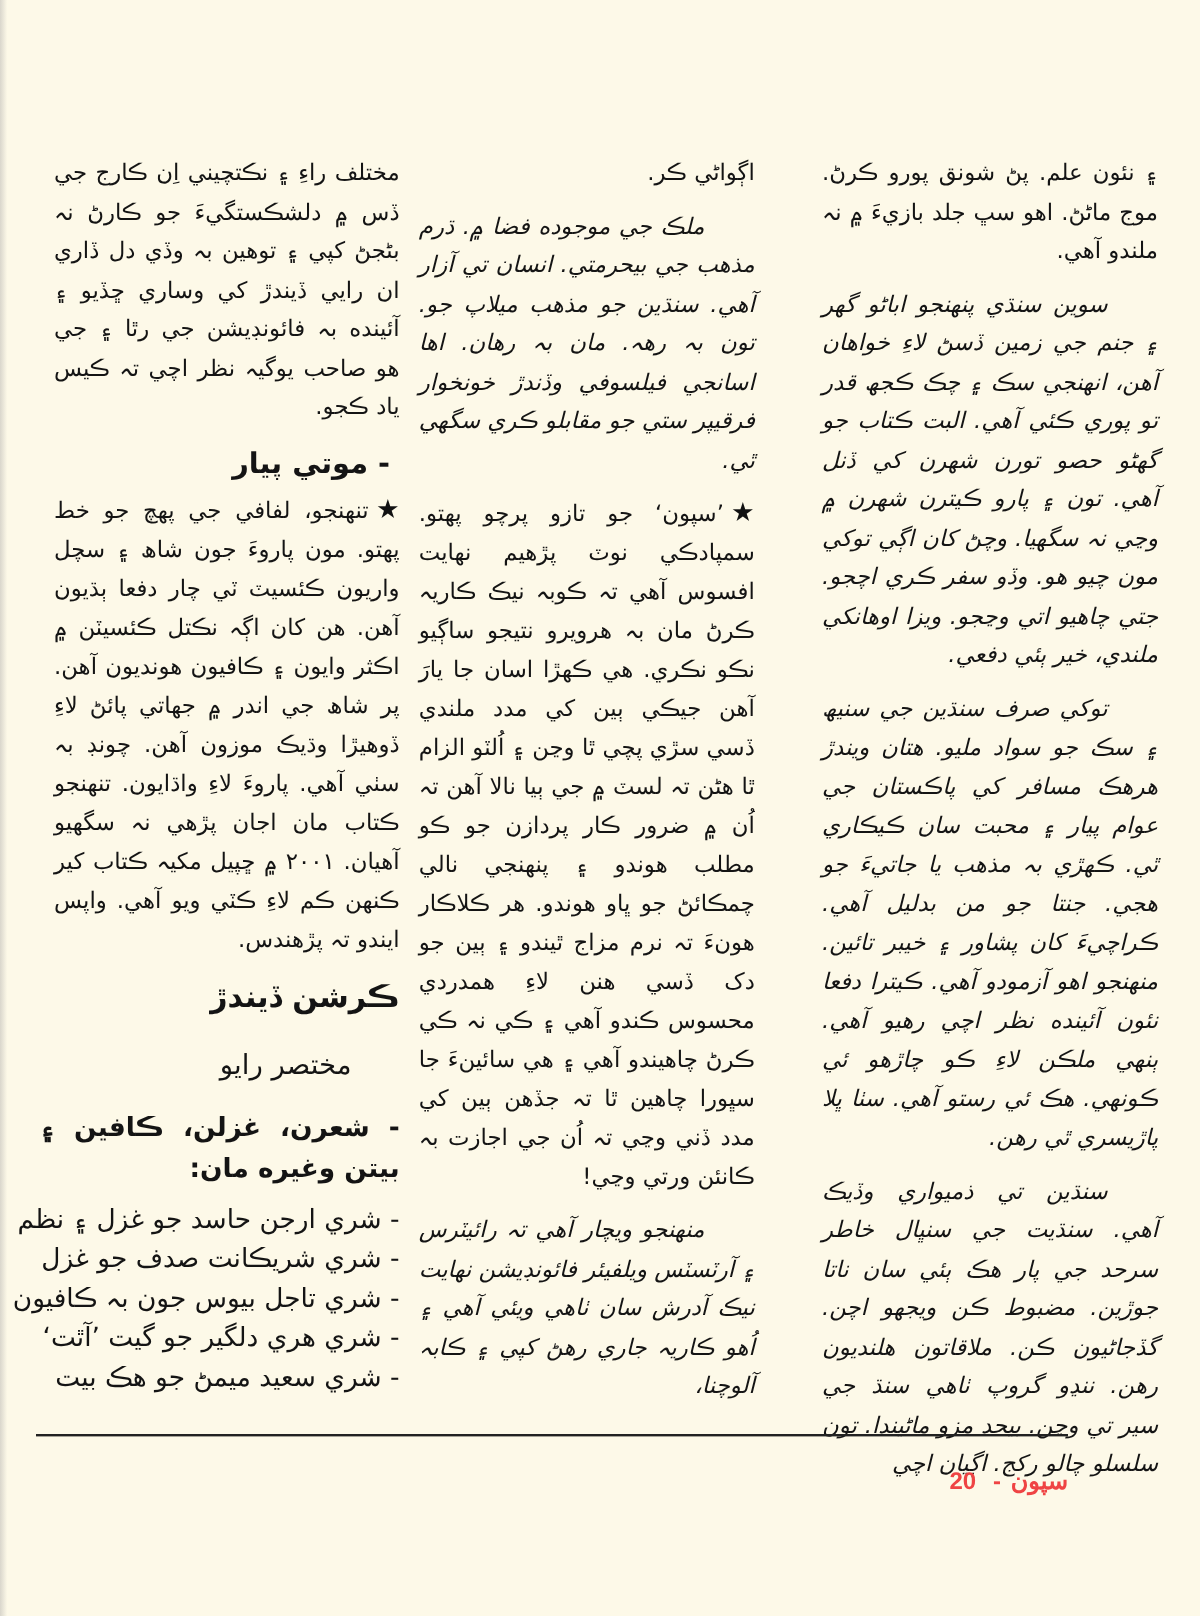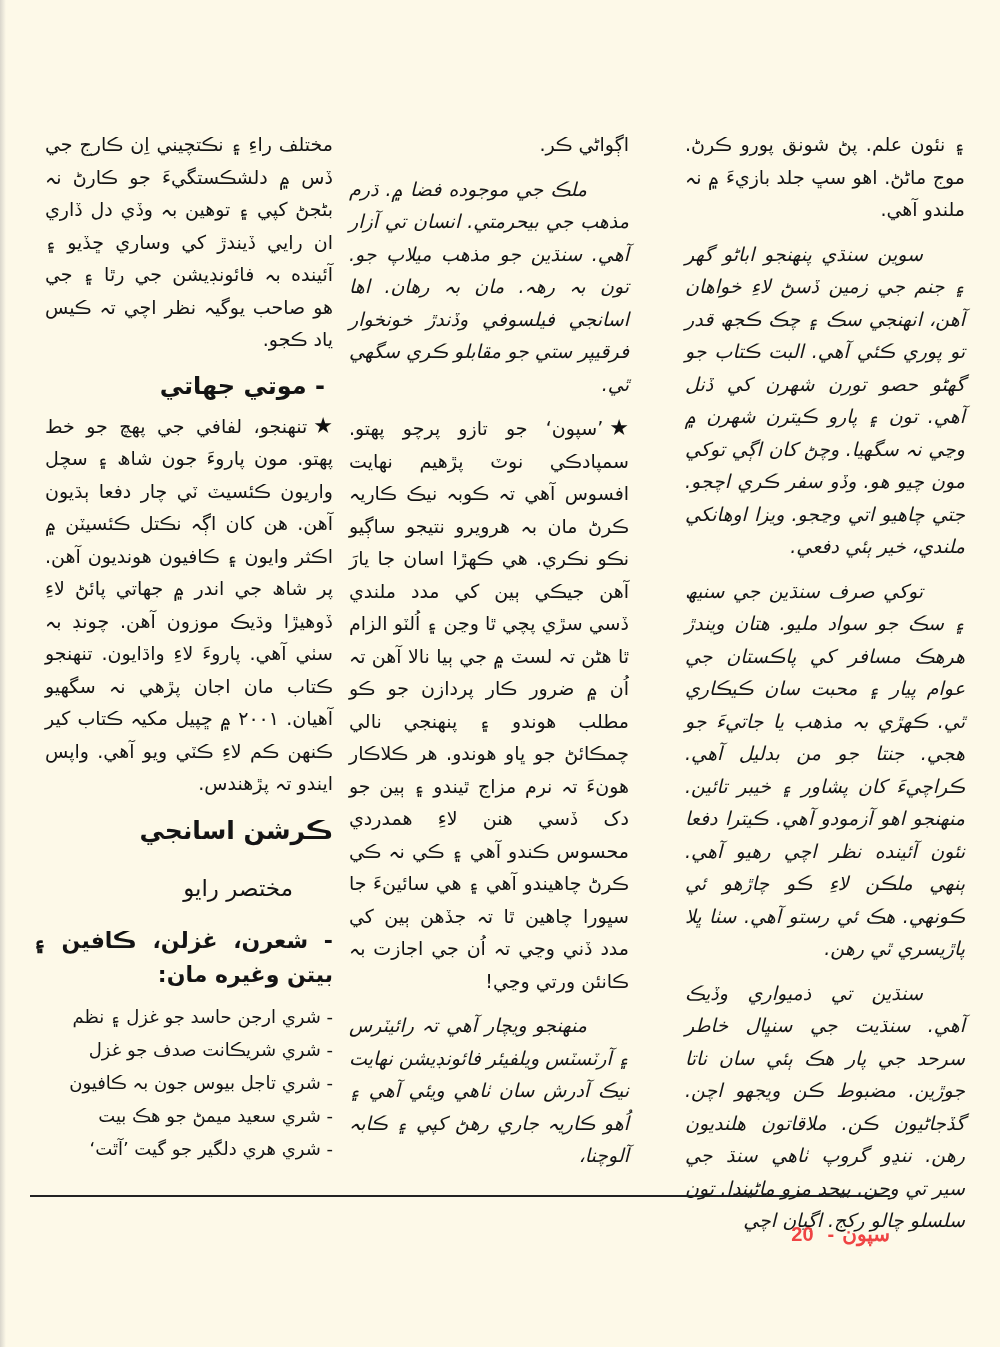--- a/index.html
+++ b/index.html
@@ -85,21 +85,21 @@
       margin-left: 6px;
       display: inline-block;
       line-height: 1;
     }
     .list {
       list-style: none;
       margin: 0;
       padding: 0;
     }
     .list li {
-      font-size: 18px;
+      font-size: 22px;
       line-height: 33px;
       white-space: nowrap;
     }
     .footer-rule {
       position: absolute;
       left: 30px;
       top: 1195px;
       width: 860px;
       height: 0;
       border-top: 2px solid #222;
@@ -137,33 +137,33 @@
     <p>اڳواڻي ڪر.</p>
     <p class="indent">ملڪ جي موجوده فضا ۾. ڌرم مذهب جي بيحرمتي. انسان تي آزار آهي. سنڌين جو مذهب ميلاپ جو. تون بہ رهہ. مان بہ رهان. اها اسانجي فيلسوفي وڏندڙ خونخوار فرقيپر ستي جو مقابلو ڪري سگهي ٿي.</p>
     <p class="starred">
       <span class="star-icon">★</span><span>’سپون‘ جو تازو پرچو پهتو. سمپادڪي نوٽ پڙهيم نهايت افسوس آهي تہ ڪوبہ نيڪ ڪاريہ ڪرڻ مان بہ هرويرو نتيجو ساڳيو نڪو نڪري. هي ڪهڙا اسان جا يارَ آهن جيڪي ٻين کي مدد ملندي ڏسي سڙي پچي ٿا وڃن ۽ اُلٽو الزام ٿا هڻن تہ لسٽ ۾ جي ٻيا نالا آهن تہ اُن ۾ ضرور ڪار پردازن جو ڪو مطلب هوندو ۽ پنهنجي نالي چمڪائڻ جو ڀاو هوندو. هر ڪلاڪار هونءَ تہ نرم مزاج ٿيندو ۽ ٻين جو دک ڏسي هنن لاءِ همدردي محسوس ڪندو آهي ۽ ڪي نہ ڪي ڪرڻ چاهيندو آهي ۽ هي سائينءَ جا سڀورا چاهين ٿا تہ جڏهن ٻين کي مدد ڏني وڃي تہ اُن جي اجازت بہ ڪانئن ورتي وڃي!</span>
     </p>
     <p class="indent nomargin">منهنجو ويچار آهي تہ رائيٽرس ۽ آرٽسٽس ويلفيئر فائونڊيشن نهايت نيڪ آدرش سان ٺاهي ويئي آهي ۽ اُهو ڪاريہ جاري رهڻ کپي ۽ ڪابہ آلوچنا،</p>
   </div>
 
   <div class="col col-left">
     <p>مختلف راءِ ۽ نڪتچيني اِن ڪارج جي ڏس ۾ دلشڪستگيءَ جو ڪارڻ نہ بڻجڻ کپي ۽ توهين بہ وڏي دل ڏاري ان رايي ڏيندڙ کي وساري ڇڏيو ۽ آئينده بہ فائونڊيشن جي رٿا ۽ جي هو صاحب يوگيہ نظر اچي تہ ڪيس ياد ڪجو.</p>
-    <div class="signature">- موتي جهاتي</div>
+    <div class="signature">- موتي پيار</div>
     <p class="starred">
       <span class="star-icon">★</span><span>تنهنجو، لفافي جي پهچ جو خط پهتو. مون پاروءَ جون شاھ ۽ سچل واريون ڪئسيٽ ٽي چار دفعا ٻڌيون آهن. هن کان اڳہ نڪتل ڪئسيٽن ۾ اڪثر وايون ۽ ڪافيون هونديون آهن. پر شاھ جي اندر ۾ جهاتي پائڻ لاءِ ڏوهيڙا وڌيڪ موزون آهن. چونڊ بہ سٺي آهي. پاروءَ لاءِ واڌايون. تنهنجو ڪتاب مان اجان پڙهي نہ سگهيو آهيان. ٢٠٠١ ۾ ڇپيل مکيہ ڪتاب کير ڪنهن ڪم لاءِ ڪٽي ويو آهي. واپس ايندو تہ پڙهندس.</span>
     </p>
-    <h3>ڪرشن اسانجي</h3>
+    <h3>ڪرشن ڏيندڙ</h3>
     <div class="subtitle">مختصر رايو</div>
     <div class="bold-line">- شعرن، غزلن، ڪافين ۽ بيتن وغيره مان:</div>
     <ul class="list">
       <li>- شري ارجن حاسد جو غزل ۽ نظم</li>
       <li>- شري شريڪانت صدف جو غزل</li>
       <li>- شري تاجل بيوس جون بہ ڪافيون</li>
+      <li>- شري هري دلگير جو گيت ’آٿت‘</li>
       <li>- شري سعيد ميمڻ جو هڪ بيت</li>
-      <li>- شري هري دلگير جو گيت ’آٿت‘</li>
     </ul>
   </div>
 
 </div>
 
 <div class="footer-rule"></div>
 
 <div class="page-number">
   <span class="num">20</span><span class="dash">-</span><span>سپون</span>
 </div>

